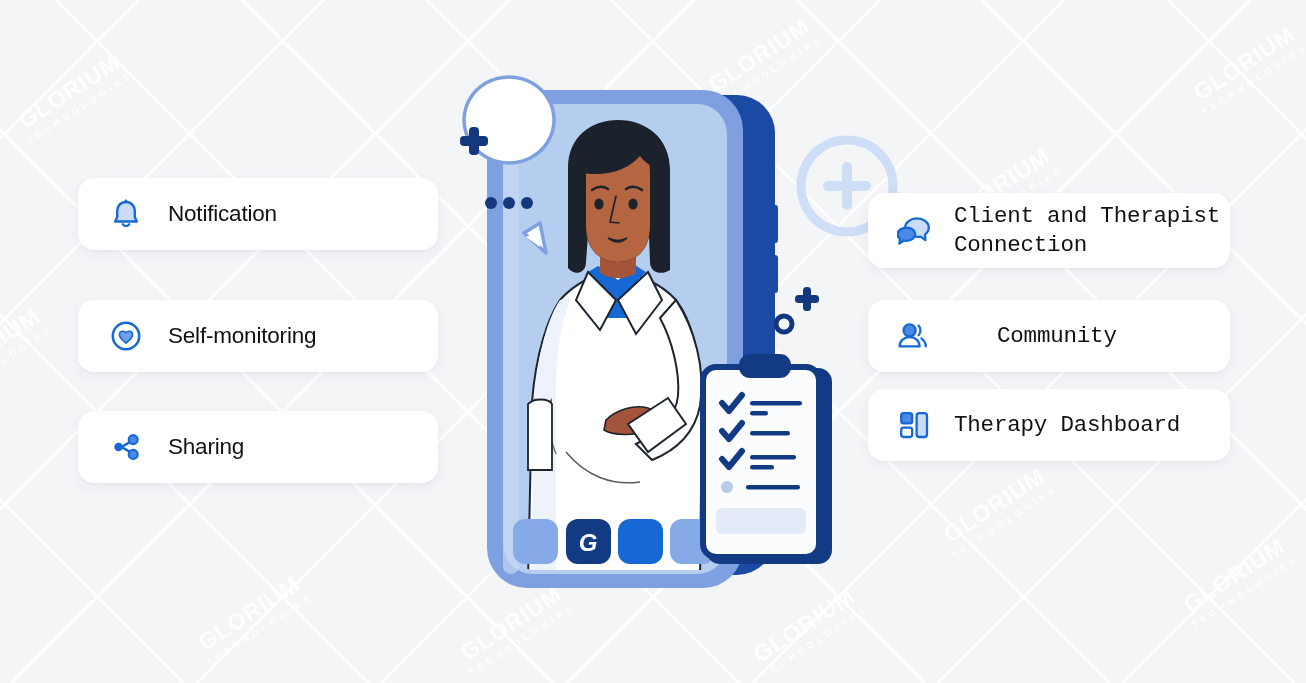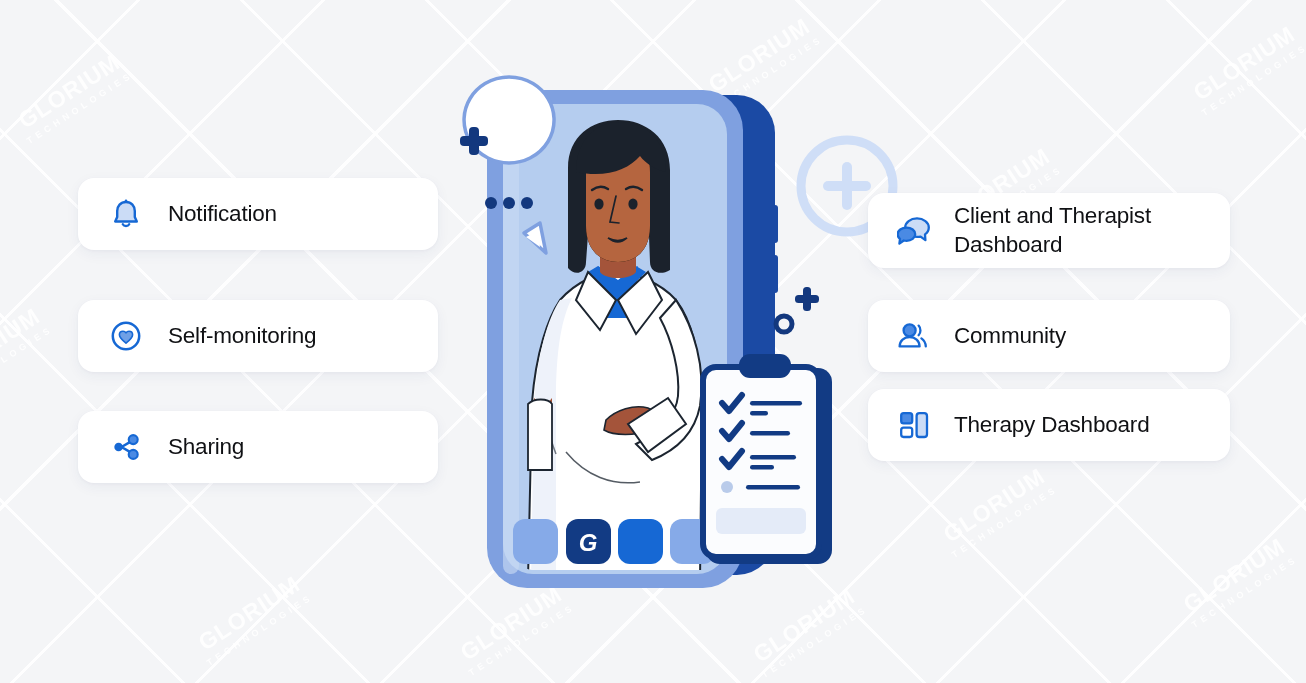--- a/index.html
+++ b/index.html
@@ -77,23 +77,23 @@
 
   
   .card.left  { left: 78px;  width: 360px; padding-left: 26px; }
   .card.left .card-label { margin-left: 20px; }
   #card-notification   { top: 178px; height: 72px; }
   #card-selfmonitoring { top: 300px; height: 72px; }
   #card-sharing        { top: 411px; height: 72px; }
 
   
   .card.right { left: 868px; width: 362px; padding-left: 24px; }
-  .card.right .card-label { margin-left: 18px; }
+  .card.right .card-label { margin-left: 18px; font-family: Liberation Mono, monospace; }
   #card-connection { top: 193px; height: 75px; }
-  #card-community  { top: 300px; height: 72px; }
+  #card-community  { top: 300px; height: 72px; gap: 43px; }
   #card-dashboard  { top: 389px; height: 72px; }
 
   
   #illustration { position: absolute; left: 0; top: 0; width: 1306px; height: 683px; pointer-events: none; }
 </style>
 </head>
 <body>
 
 <div id="stage">
 
@@ -298,21 +298,21 @@
 
   <div class="card right" id="card-connection">
     <span class="card-icon">
       <svg width="34" height="32" viewBox="0 0 34 32">
         <path d="M13 3.4 C19.6 3.4 24.8 7.4 24.8 12.6 C24.8 15.4 23.3 17.8 21 19.4 L21.4 25.2 L16.6 21.6 C15.4 21.8 14.2 21.9 13 21.9 C6.4 21.9 1.2 17.8 1.2 12.6 C1.2 7.4 6.4 3.4 13 3.4 Z" transform="translate(7,0)" fill="#cbdcf6" stroke="#1668d4" stroke-width="2.3" stroke-linejoin="round"></path>
         <path d="M9.6 12.6 C14.4 12.6 18.2 15.5 18.2 19.2 C18.2 22.9 14.4 25.8 9.6 25.8 C8.6 25.8 7.7 25.7 6.8 25.5 L2.4 28.6 L3 23.9 C1.4 22.6 0.6 21 0.6 19.2 C0.6 15.5 4.7 12.6 9.6 12.6 Z" fill="#4a8ae4" stroke="#1668d4" stroke-width="2.3" stroke-linejoin="round"></path>
       </svg>
     </span>
     <span class="card-label">
       <span>Client and Therapist</span><br>
-      <span>Dashboard</span>
+      <span>Connection</span>
     </span>
   </div>
 
   <div class="card right" id="card-community">
     <span class="card-icon">
       <svg width="34" height="32" viewBox="0 0 34 32">
         <circle cx="12.6" cy="10.4" r="6" fill="#4a8ae4" stroke="#1668d4" stroke-width="2.3"></circle>
         <path d="M2.6 26.4 C2.6 20.6 7.2 17 12.6 17 C18 17 22.6 20.6 22.6 26.4 Z" fill="#ffffff" stroke="#1668d4" stroke-width="2.3" stroke-linejoin="round"></path>
         <path d="M21.6 5.6 a7.2 7.2 0 0 1 0 9.6" fill="none" stroke="#1668d4" stroke-width="2.3" stroke-linecap="round"></path>
         <path d="M24.4 18.4 a10.4 10.4 0 0 1 4.4 8" fill="none" stroke="#1668d4" stroke-width="2.3" stroke-linecap="round"></path>

